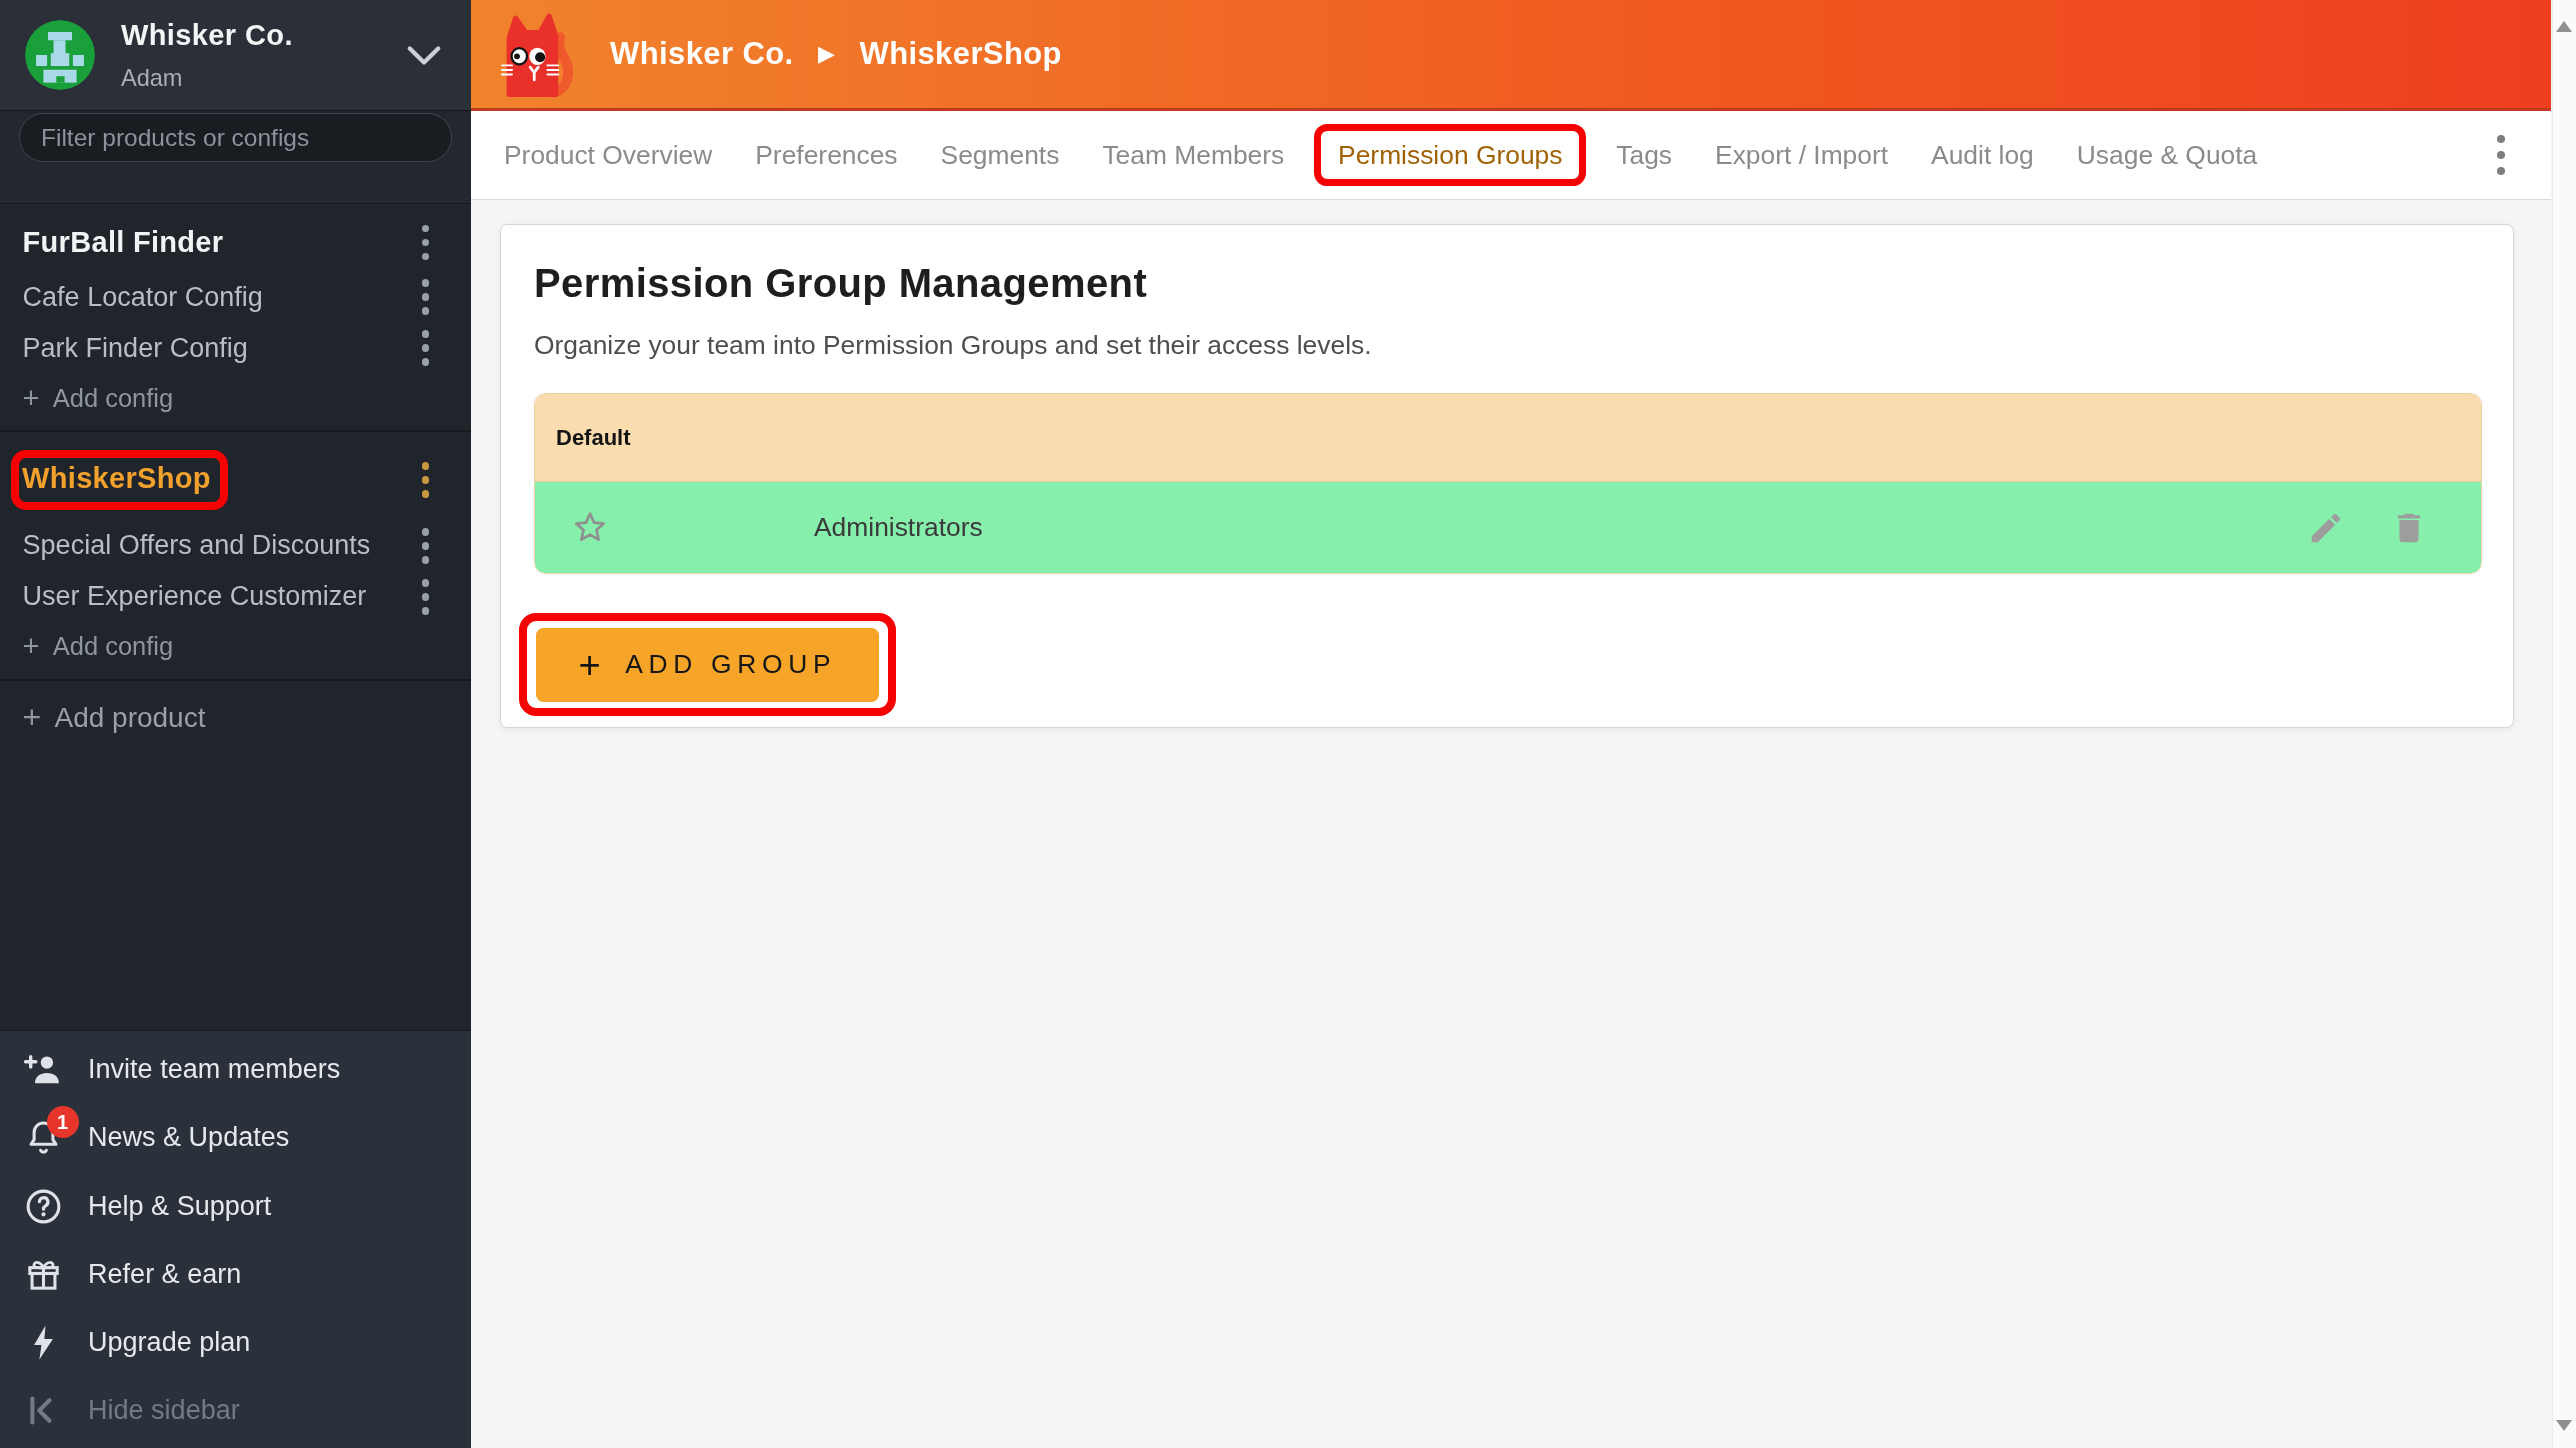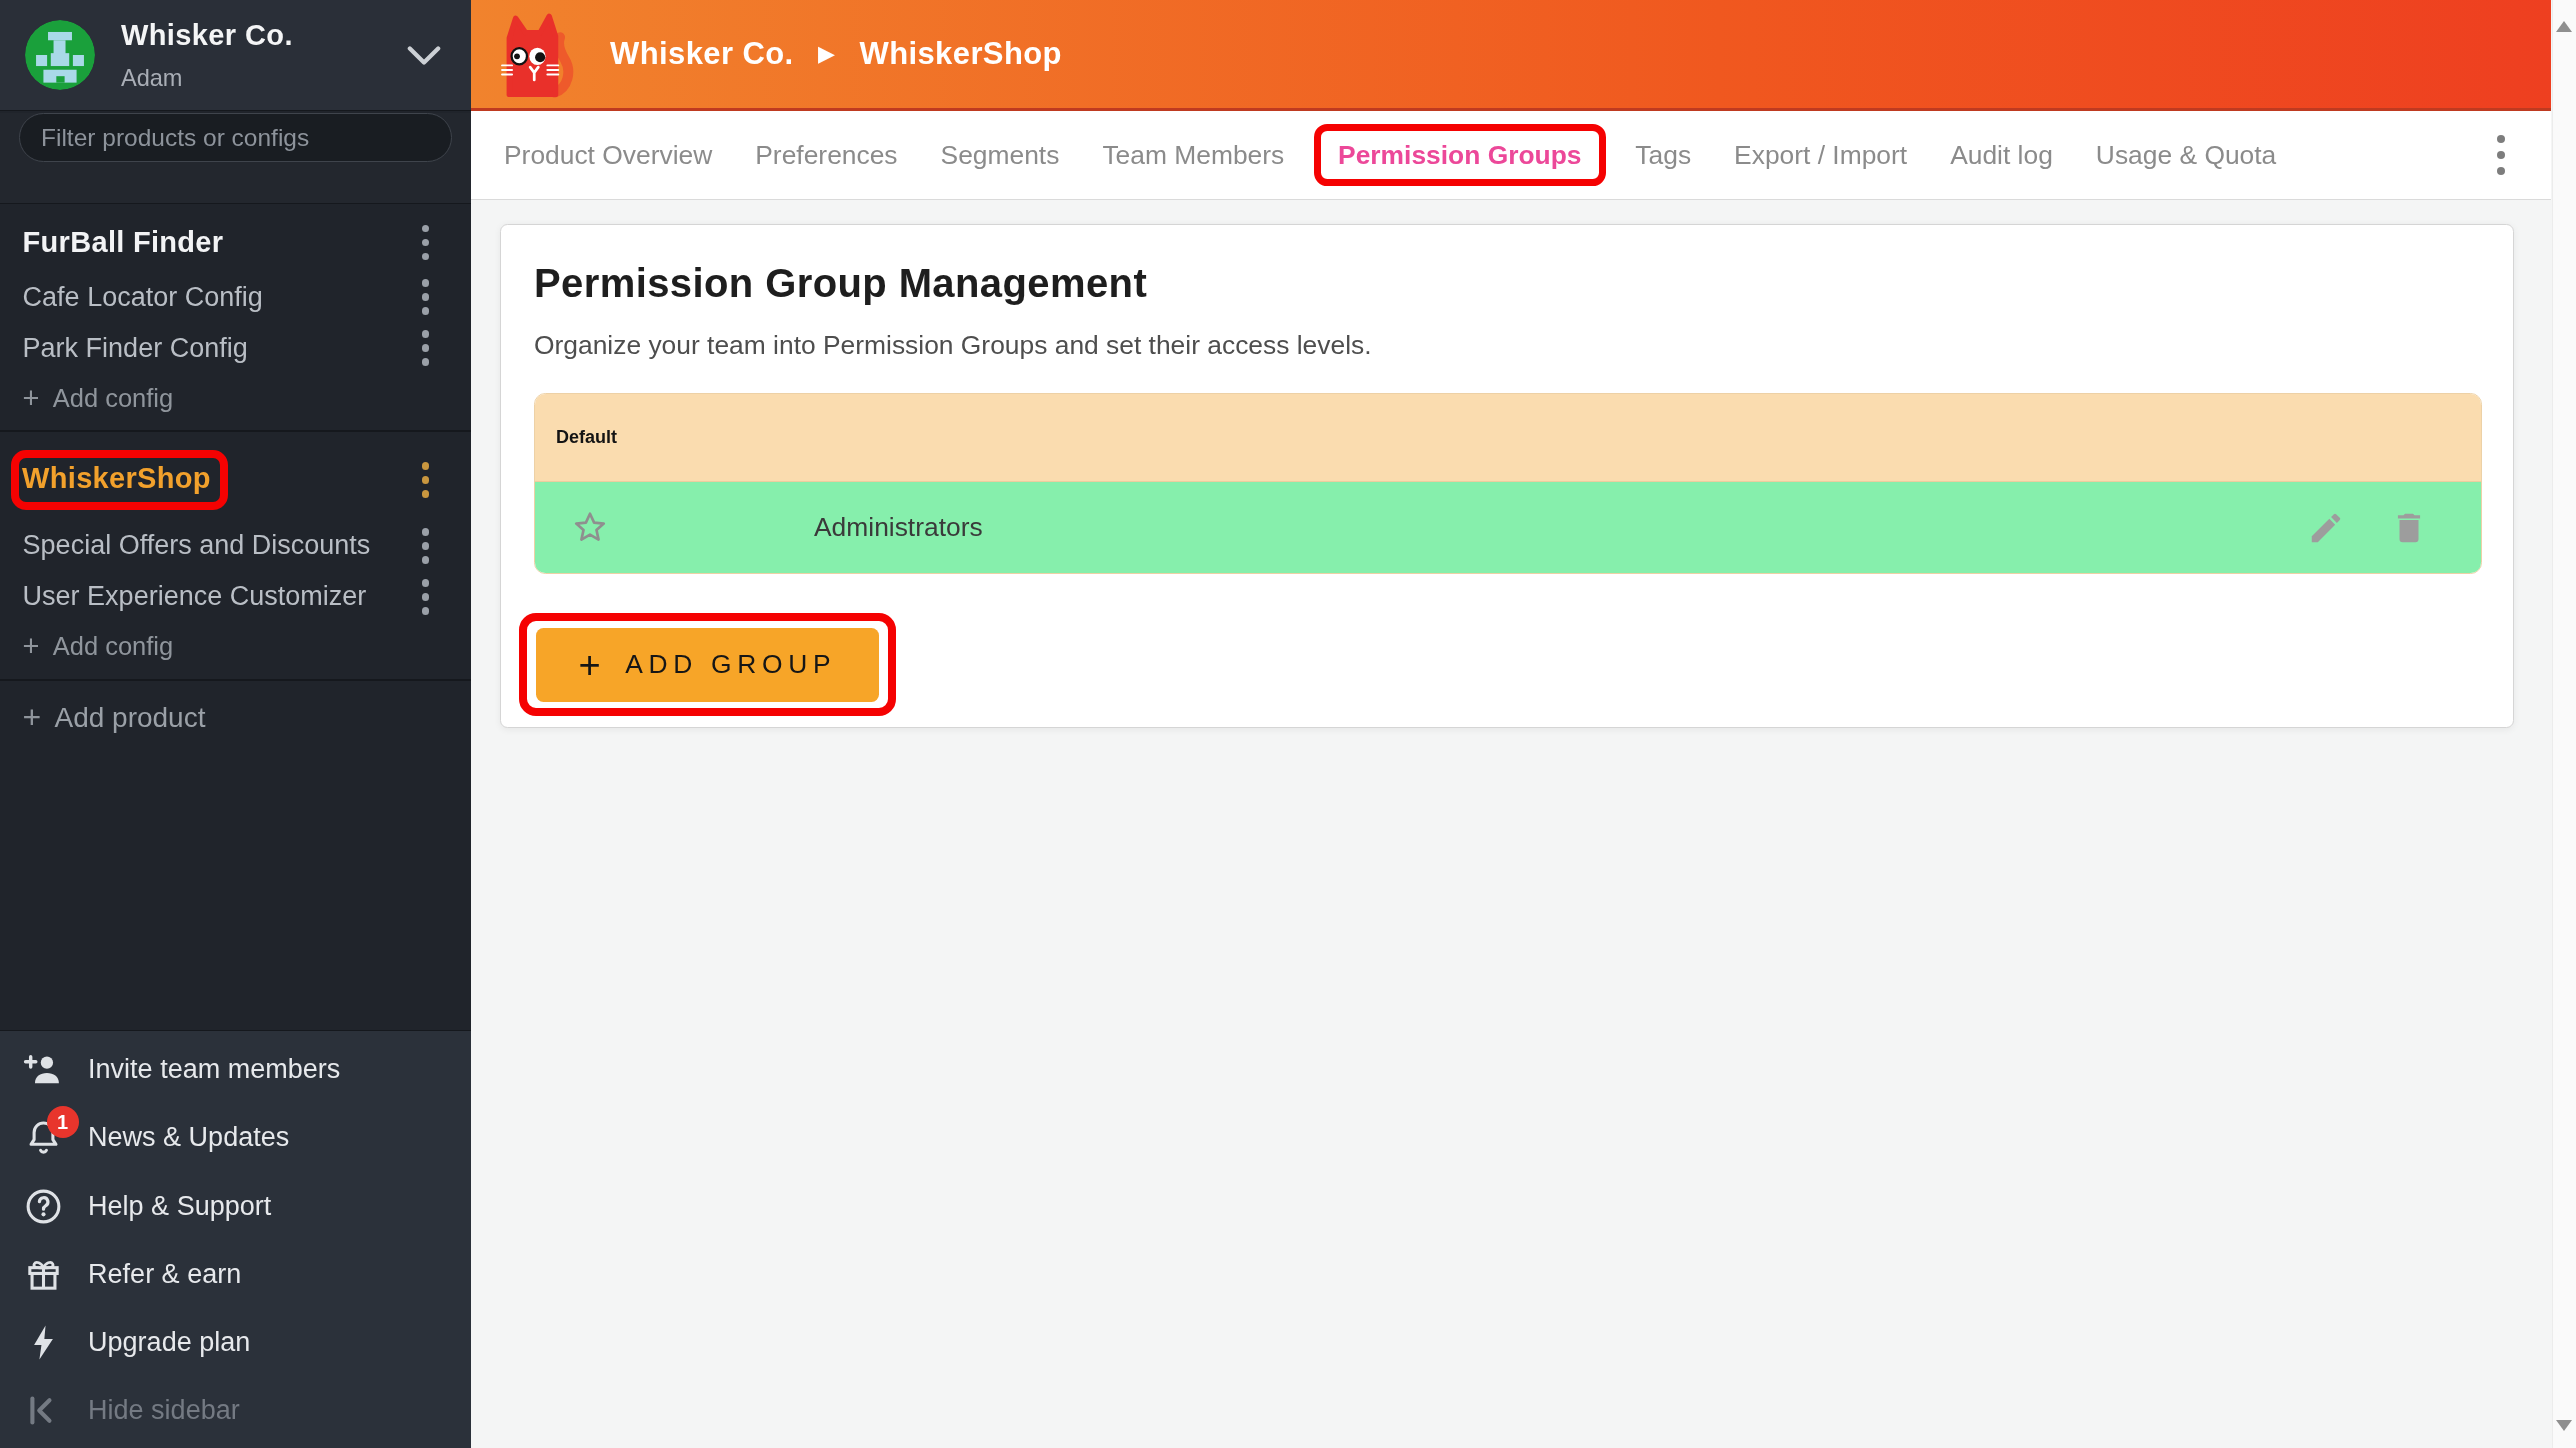--- a/index.html
+++ b/index.html
@@ -64,21 +64,21 @@
   .logo{margin-left:28px;width:75px;height:87px;flex:0 0 auto;cursor:pointer;}
   .crumb{margin-left:36px;display:flex;align-items:center;gap:24.5px;}
   .crumb-item{font-size:31px;font-weight:700;color:#fff;letter-spacing:0.4px;cursor:pointer;}
   .crumb-arrow{font-size:22px;color:#fff;}
 
   
   .tabbar{position:absolute;left:471px;top:111px;width:2080px;height:89px;background:#fff;
           border-bottom:1.9px solid #dadada;box-sizing:border-box;display:flex;align-items:center;
           padding:0 40px 0 33px;gap:43px;}
   .tab{font-size:26.4px;color:#8b8b8b;white-space:nowrap;cursor:pointer;}
-  .tab.active{color:#ec4899;font-weight:bold;}
+  .tab.active{color:#a16207;}
   .annot-tab{border:7.5px solid #f50202;border-radius:13.2px;padding:8.5px 17px;margin:0 -13.2px;}
   .annot-tab .tab{pointer-events:auto;}
   .tab-kebab{margin-left:auto;display:flex;flex-direction:column;gap:7.5px;align-items:center;
              padding:5.7px;cursor:pointer;}
   .tab-kebab i{width:8.5px;height:8.5px;border-radius:50%;background:#7d7d7d;display:block;}
 
   
   .content{position:absolute;left:471px;top:200px;width:2080px;height:1248px;background:#f4f5f5;}
   .card{position:absolute;left:29px;top:23.6px;width:2014px;height:504px;background:#fff;
         border:1.9px solid #d5d5d5;border-radius:7.5px;box-shadow:0 1.9px 7.5px rgba(0,0,0,.06);
@@ -86,21 +86,21 @@
   .card-title{margin-top:36px;font-size:40px;font-weight:700;color:#1e1e1e;letter-spacing:0.4px;}
   .card-sub{margin-top:24.5px;font-size:26.4px;color:#4e4e4e;}
 
   .pg-table{margin-top:32px;width:1948px;border:1.9px solid #edd1a6;border-radius:11.3px;
             overflow:hidden;background:#fff;box-sizing:border-box;}
   .pg-thead{height:87px;background:#fadcaf;display:flex;align-items:center;border-bottom:1.9px solid #eccd9f;}
   .pg-row{height:91px;display:flex;align-items:center;background:#86efac;}
   .col-default{width:279px;padding-left:21px;box-sizing:border-box;display:flex;align-items:center;}
   .col-name{flex:1;}
   .col-actions{width:226px;display:flex;gap:45px;justify-content:flex-end;padding-right:53px;box-sizing:border-box;}
-  .th{font-size:18px;font-weight:700;color:#141414;}
+  .th{font-size:22px;font-weight:700;color:#141414;}
   .td{font-size:26.4px;color:#3a3a3a;}
   .star-btn{margin-left:15px;cursor:pointer;display:flex;}
   .icon-btn{cursor:pointer;display:flex;}
 
   .annot-btn{display:inline-block;border:8.5px solid #f50202;border-radius:17px;
              padding:6.6px 8.5px;margin-left:-15px;margin-top:39px;}
   .add-group-btn{pointer-events:auto;display:inline-flex;align-items:center;gap:24.5px;height:74px;
                  padding:0 43px;background:#f7a528;border:none;border-radius:7.5px;cursor:pointer;
                  font-family:"Liberation Sans","DejaVu Sans",sans-serif;}
   .agb-plus{font-size:38px;color:#161616;font-weight:400;line-height:1;}

